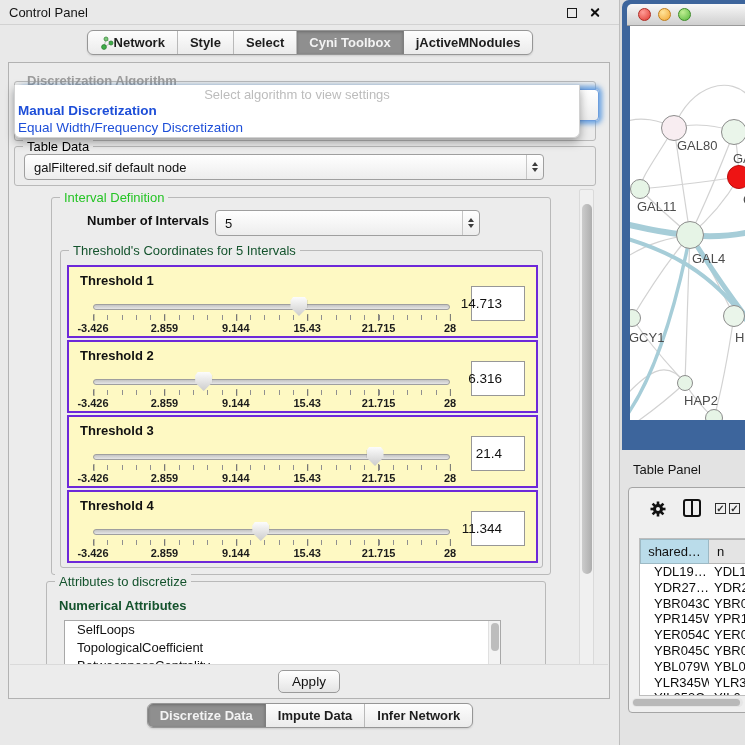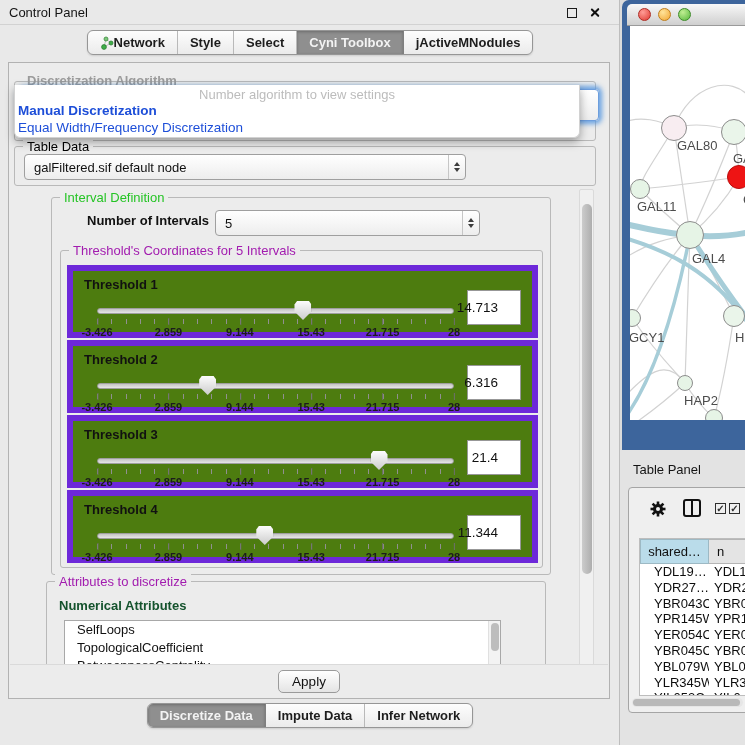--- a/index.html
+++ b/index.html
@@ -25,21 +25,21 @@
   .seg .tab:last-child { border-right:none; }
   .seg .tab.selected { background:#8f8f8f; color:#f3f3f3; border-right-color:#7f7f7f; box-shadow:inset 0 1px 3px rgba(0,0,0,.25); }
 
   
   .content { position:absolute; left:8px; top:62px; width:602px; height:637px; background:#ececec; border:1px solid #b2b2b2; }
 
   .group { position:absolute; border:1px solid #b9b9b9; border-radius:3px; }
   .legend { position:absolute; top:-8px; left:8px; background:#ececec; padding:0 4px; font-size:13px; white-space:nowrap; }
   .legend.gray { color:#9b9b9b; font-weight:bold; background:transparent; }
   .legend.green { color:#25c425; }
-  .legend.blue { color:#a21caf; }
+  .legend.blue { color:#14532d; }
 
   .combo { position:absolute; background:linear-gradient(#ffffff,#ededed); border:1px solid #9f9f9f; border-radius:4px; font-size:13px; color:#111; display:flex; align-items:center; padding-left:9px; }
   .combo .stepper { position:absolute; right:0; top:0; bottom:0; width:17px; border-left:1px solid #c6c6c6; display:flex; flex-direction:column; align-items:center; justify-content:center; gap:2px; }
   .tri-up { width:0; height:0; border-left:3.5px solid transparent; border-right:3.5px solid transparent; border-bottom:4.5px solid #3c3c3c; }
   .tri-down { width:0; height:0; border-left:3.5px solid transparent; border-right:3.5px solid transparent; border-top:4.5px solid #3c3c3c; }
   .combo.focused { box-shadow:0 0 5px 2.5px rgba(85,150,225,.85); border-color:#6d9edd; }
 
   
   .popup { position:absolute; left:5px; top:22px; width:566px; height:53px; background:#ffffff; border:1px solid #d2d2d2; border-top:none; border-radius:0 0 6px 6px; box-shadow:0 4px 10px rgba(0,0,0,.35); z-index:40; padding-top:2px; }
   .popup .ph { text-align:center; color:#bcbcbc; font-size:13px; height:15px; }
@@ -47,21 +47,21 @@
   .popup .opt.hl { font-weight:bold; }
 
   
   .viewport { position:absolute; left:4px; top:126px; width:566px; height:509px; overflow:hidden; }
   .vscroll { position:absolute; left:570px; top:126px; width:15px; height:509px; background:#f0f0f0; border:1px solid #dadada; border-radius:2px; }
   .vthumb { position:absolute; left:1.5px; top:14px; width:10px; height:370px; border-radius:5px; background:linear-gradient(90deg,#cccccc,#aeaeae); }
 
   .num-label { position:absolute; font-size:13px; font-weight:bold; color:#111; }
 
   
-  .th-panel { position:absolute; left:6px; width:471px; height:73px; background:#4d7c0f; border:6px solid #6d28d9;text-decoration:underline; }
+  .th-panel { position:absolute; left:6px; width:471px; height:73px; background:#fef9c3; border:2px solid #6d28d9;text-decoration:underline; }
   .th-label { position:absolute; left:11px; top:6px; font-weight:bold; font-size:13px; color:#111; }
   .slider { position:absolute; left:24px; top:28px; width:357px; height:40px; }
   .track { position:absolute; left:0; right:0; top:9px; height:6px; border-radius:4px; background:linear-gradient(#c4c4c4,#e6e6e6); border:1px solid #9f9f9f; }
   .thumb { position:absolute; top:2px; width:17px; height:19px; margin-left:-8.5px; background:linear-gradient(#fcfcfc,#cccccc); clip-path:polygon(15% 0,85% 0,100% 18%,100% 55%,50% 100%,0 55%,0 18%); filter:drop-shadow(0 0 1px #777); }
   .ticks { position:absolute; left:0; right:0; top:20px; height:5px; background-image:repeating-linear-gradient(90deg,#909090 0,#909090 1px,transparent 1px,transparent 4%); }
   .tick-label { position:absolute; top:27px; font-size:11px; font-weight:bold; color:#1c1c1c; transform:translateX(-50%); white-space:nowrap; }
   .tick-label::before { content:""; position:absolute; left:50%; top:-8px; width:1px; height:7px; background:#6f6f6f; }
   .val { position:absolute; right:11px; top:19px; width:54px; height:35px; background:#fff; border:1px solid #979797; font-size:13.5px; color:#111; display:flex; align-items:center; justify-content:flex-end; padding-right:22px; }
 
   
@@ -144,28 +144,28 @@
       </div>
     </div>
 
     <div class="content">
 
       <span class="legend gray" style="position:absolute; left:14px; top:10px; z-index:1;">Discretization Algorithm</span>
       <div class="group" style="left:5px; top:18px; width:582px; height:60px; z-index:0;"></div>
       <div class="combo focused" style="left:12px; top:26px; width:578px; height:32px; z-index:2;"></div>
 
       <div class="popup">
-        <div class="ph">Number algorithm to view settings</div>
+        <div class="ph">Select algorithm to view settings</div>
         <div class="opt hl">Manual Discretization</div>
         <div class="opt">Equal Width/Frequency Discretization</div>
       </div>
 
       <div class="group" style="left:5px; top:83px; width:582px; height:40px;">
         <span class="legend">Table Data</span>
-        <div class="combo" style="left:9px; top:7px; width:442px; height:26px;">
+        <div class="combo" style="left:9px; top:7px; width:520px; height:26px;">
           <span>galFiltered.sif default node</span>
           <span class="stepper">
               <span class="tri-up"></span>
               <span class="tri-down"></span>
             </span>
         </div>
       </div>
 
       <div class="viewport">
 

